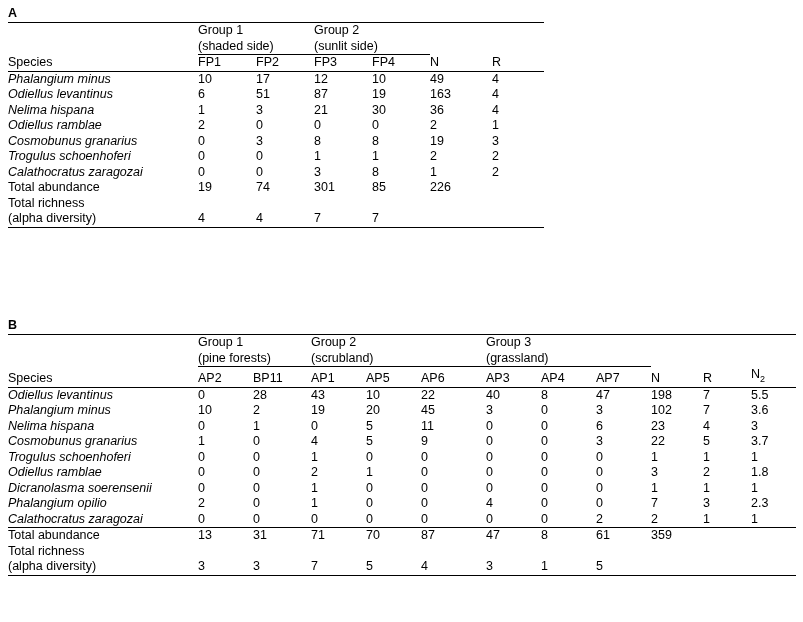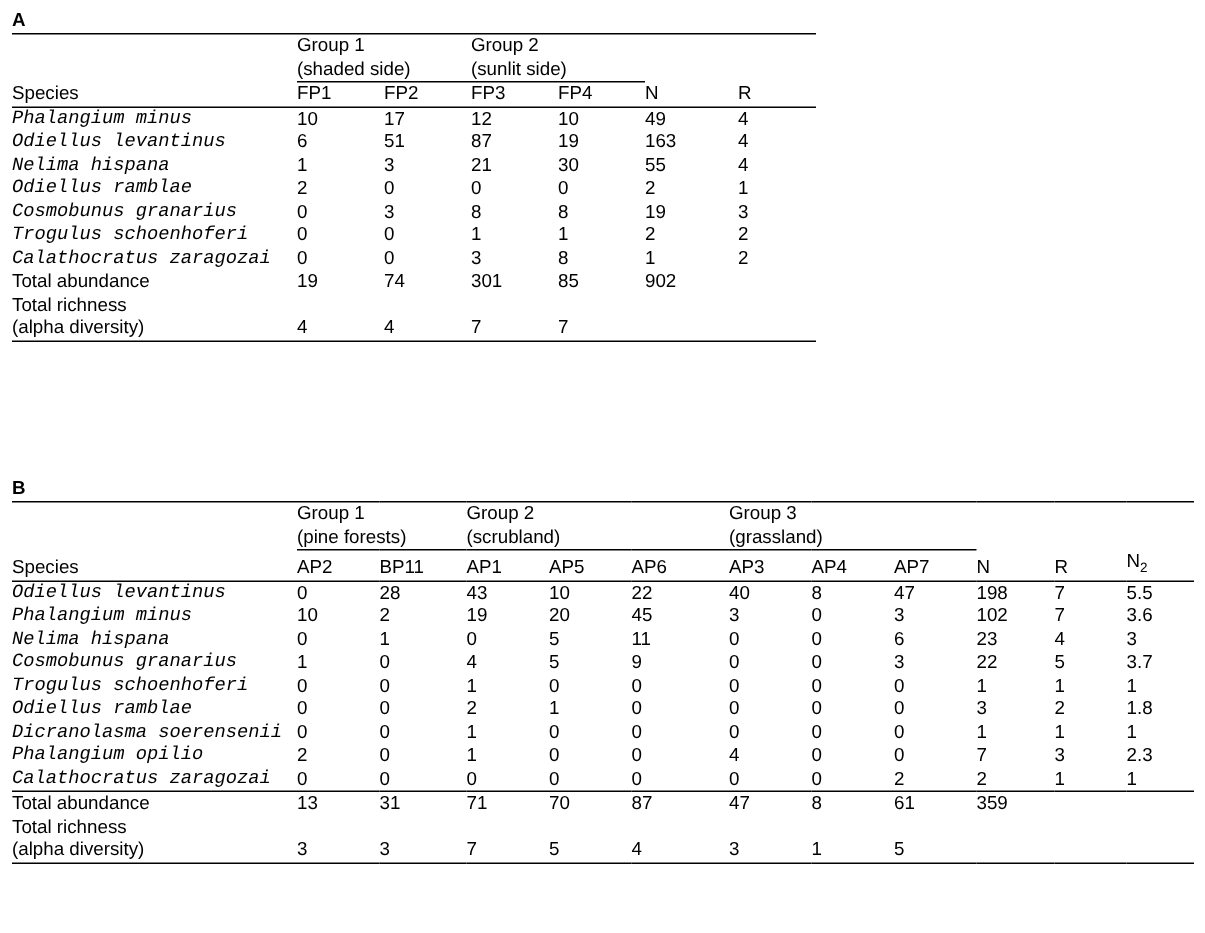--- a/index.html
+++ b/index.html
@@ -49,21 +49,20 @@
   
   tr.rule-top > td { border-top: 1.4px solid #000; margin-top: 32px; }
   tr.rule-bottom > td { border-bottom: 1.4px solid #000; }
 
   .grp-rule {
     border-bottom: 1.2px solid #000;
   }
 
   .species {
     font-style: italic;
-    font-family: Liberation Mono, monospace;
   }
   .bold { font-weight: bold; }
   .num { text-align: left; }
   .grouphdr {
     font-weight: bold;
     font-size: 12.5px;
     line-height: 15px;
   }
   .grouphdr .sub {
     font-weight: normal;
@@ -128,21 +127,21 @@
         <td class="num">19</td>
         <td class="num">163</td>
         <td class="num">4</td>
       </tr>
       <tr>
         <td class="species">Nelima hispana</td>
         <td class="num">1</td>
         <td class="num">3</td>
         <td class="num">21</td>
         <td class="num">30</td>
-        <td class="num">55</td>
+        <td class="num">36</td>
         <td class="num">4</td>
       </tr>
       <tr>
         <td class="species">Odiellus ramblae</td>
         <td class="num">2</td>
         <td class="num">0</td>
         <td class="num">0</td>
         <td class="num">0</td>
         <td class="num">2</td>
         <td class="num">1</td>
@@ -174,21 +173,21 @@
         <td class="num">1</td>
         <td class="num">2</td>
       </tr>
 
       <tr>
         <td>Total abundance</td>
         <td class="num">19</td>
         <td class="num">74</td>
         <td class="num">301</td>
         <td class="num">85</td>
-        <td class="num bold">902</td>
+        <td class="num bold">226</td>
         <td class="num"></td>
       </tr>
       <tr>
         <td>Total richness</td>
         <td></td>
         <td></td>
         <td></td>
         <td></td>
         <td></td>
         <td></td>

